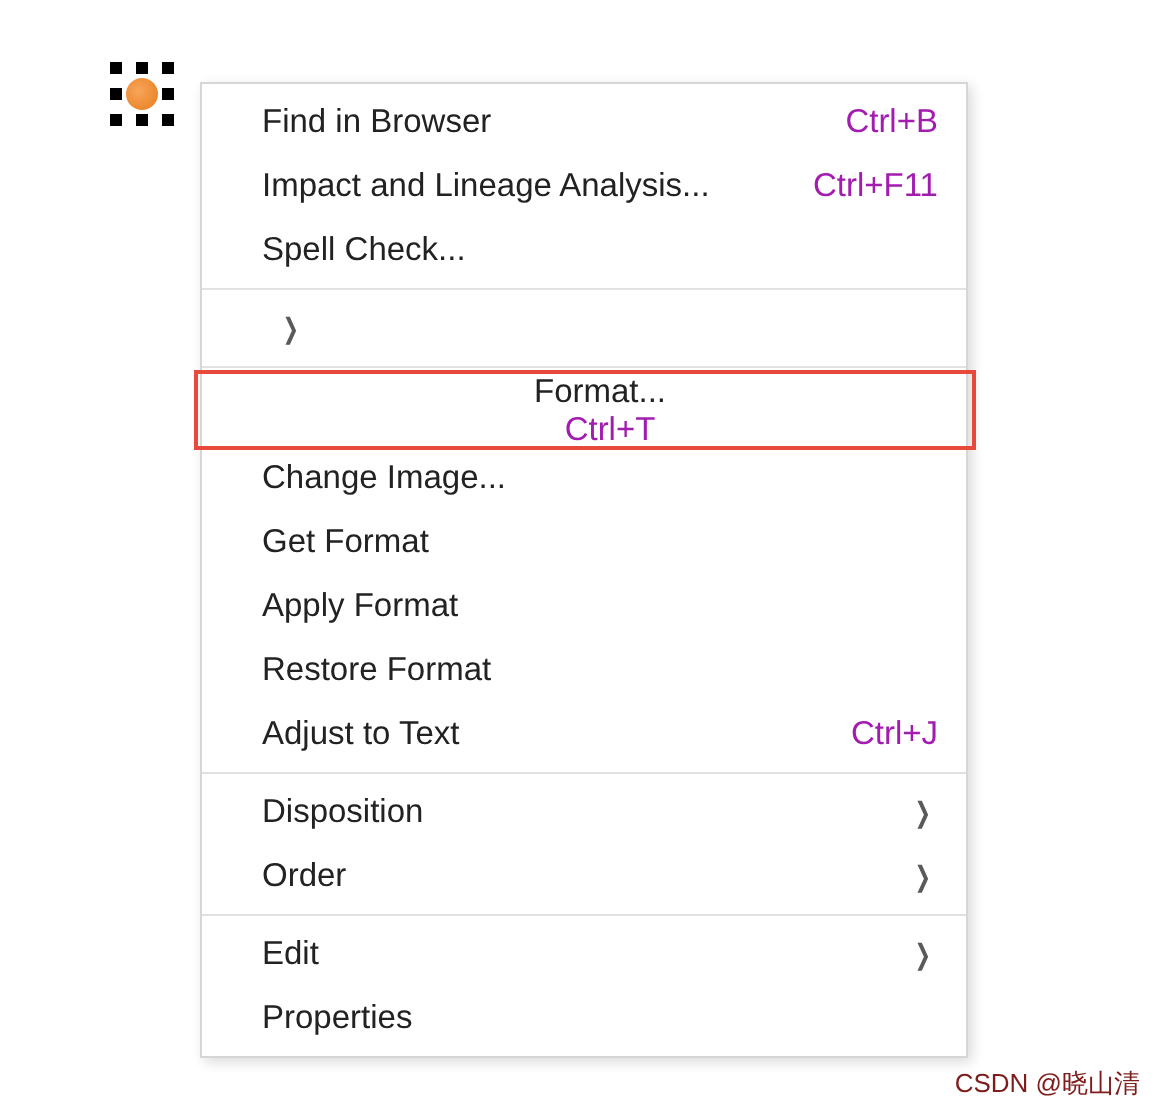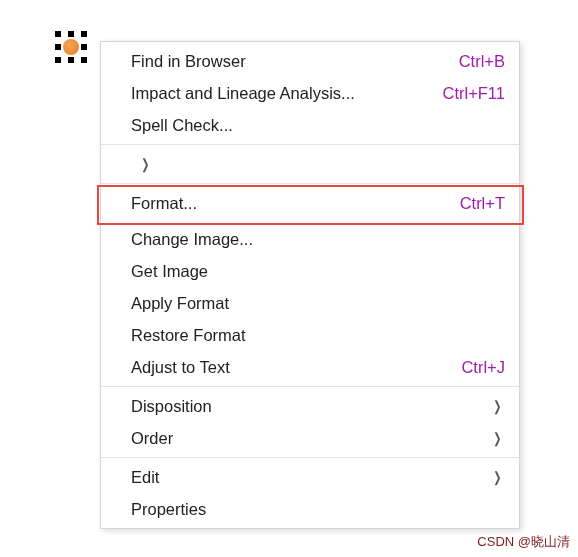--- a/index.html
+++ b/index.html
@@ -40,21 +40,21 @@
   .h-ml { left: 0; top: 13px; }
   .h-mr { right: 0; top: 13px; }
   .h-bl { left: 0; bottom: 0; }
   .h-bm { left: 13px; bottom: 0; }
   .h-br { right: 0; bottom: 0; }
 
   .context-menu {
     position: absolute;
     left: 100px;
     top: 41px;
-    width: 420px;
+    width: 384px;
     background: #ffffff;
     border: 1px solid #d6d6d6;
     box-shadow: 2px 2px 6px rgba(0,0,0,0.15);
     padding: 3px 0;
   }
   .menu-item {
     display: flex;
     align-items: center;
     height: 32px;
     padding: 0 14px 0 30px;
@@ -124,30 +124,30 @@
   </div>
 
   <div class="divider"></div>
 
   <div class="menu-item">
     <span class="chev">❯</span>
   </div>
 
   <div class="divider"></div>
 
-  <div class="menu-item" style="position:relative;">
+  <div class="menu-item" style="position:relative;flex-direction:column;">
     <div class="highlight-box"></div>
     <span class="label">Format...</span>
     <span class="accel">Ctrl+T</span>
   </div>
   <div class="menu-item" style="margin-top:4px;">
     <span class="label">Change Image...</span>
   </div>
   <div class="menu-item">
-    <span class="label">Get Image</span>
+    <span class="label">Get Format</span>
   </div>
   <div class="menu-item">
     <span class="label">Apply Format</span>
   </div>
   <div class="menu-item">
     <span class="label">Restore Format</span>
   </div>
   <div class="menu-item">
     <span class="label">Adjust to Text</span>
     <span class="accel">Ctrl+J</span>

